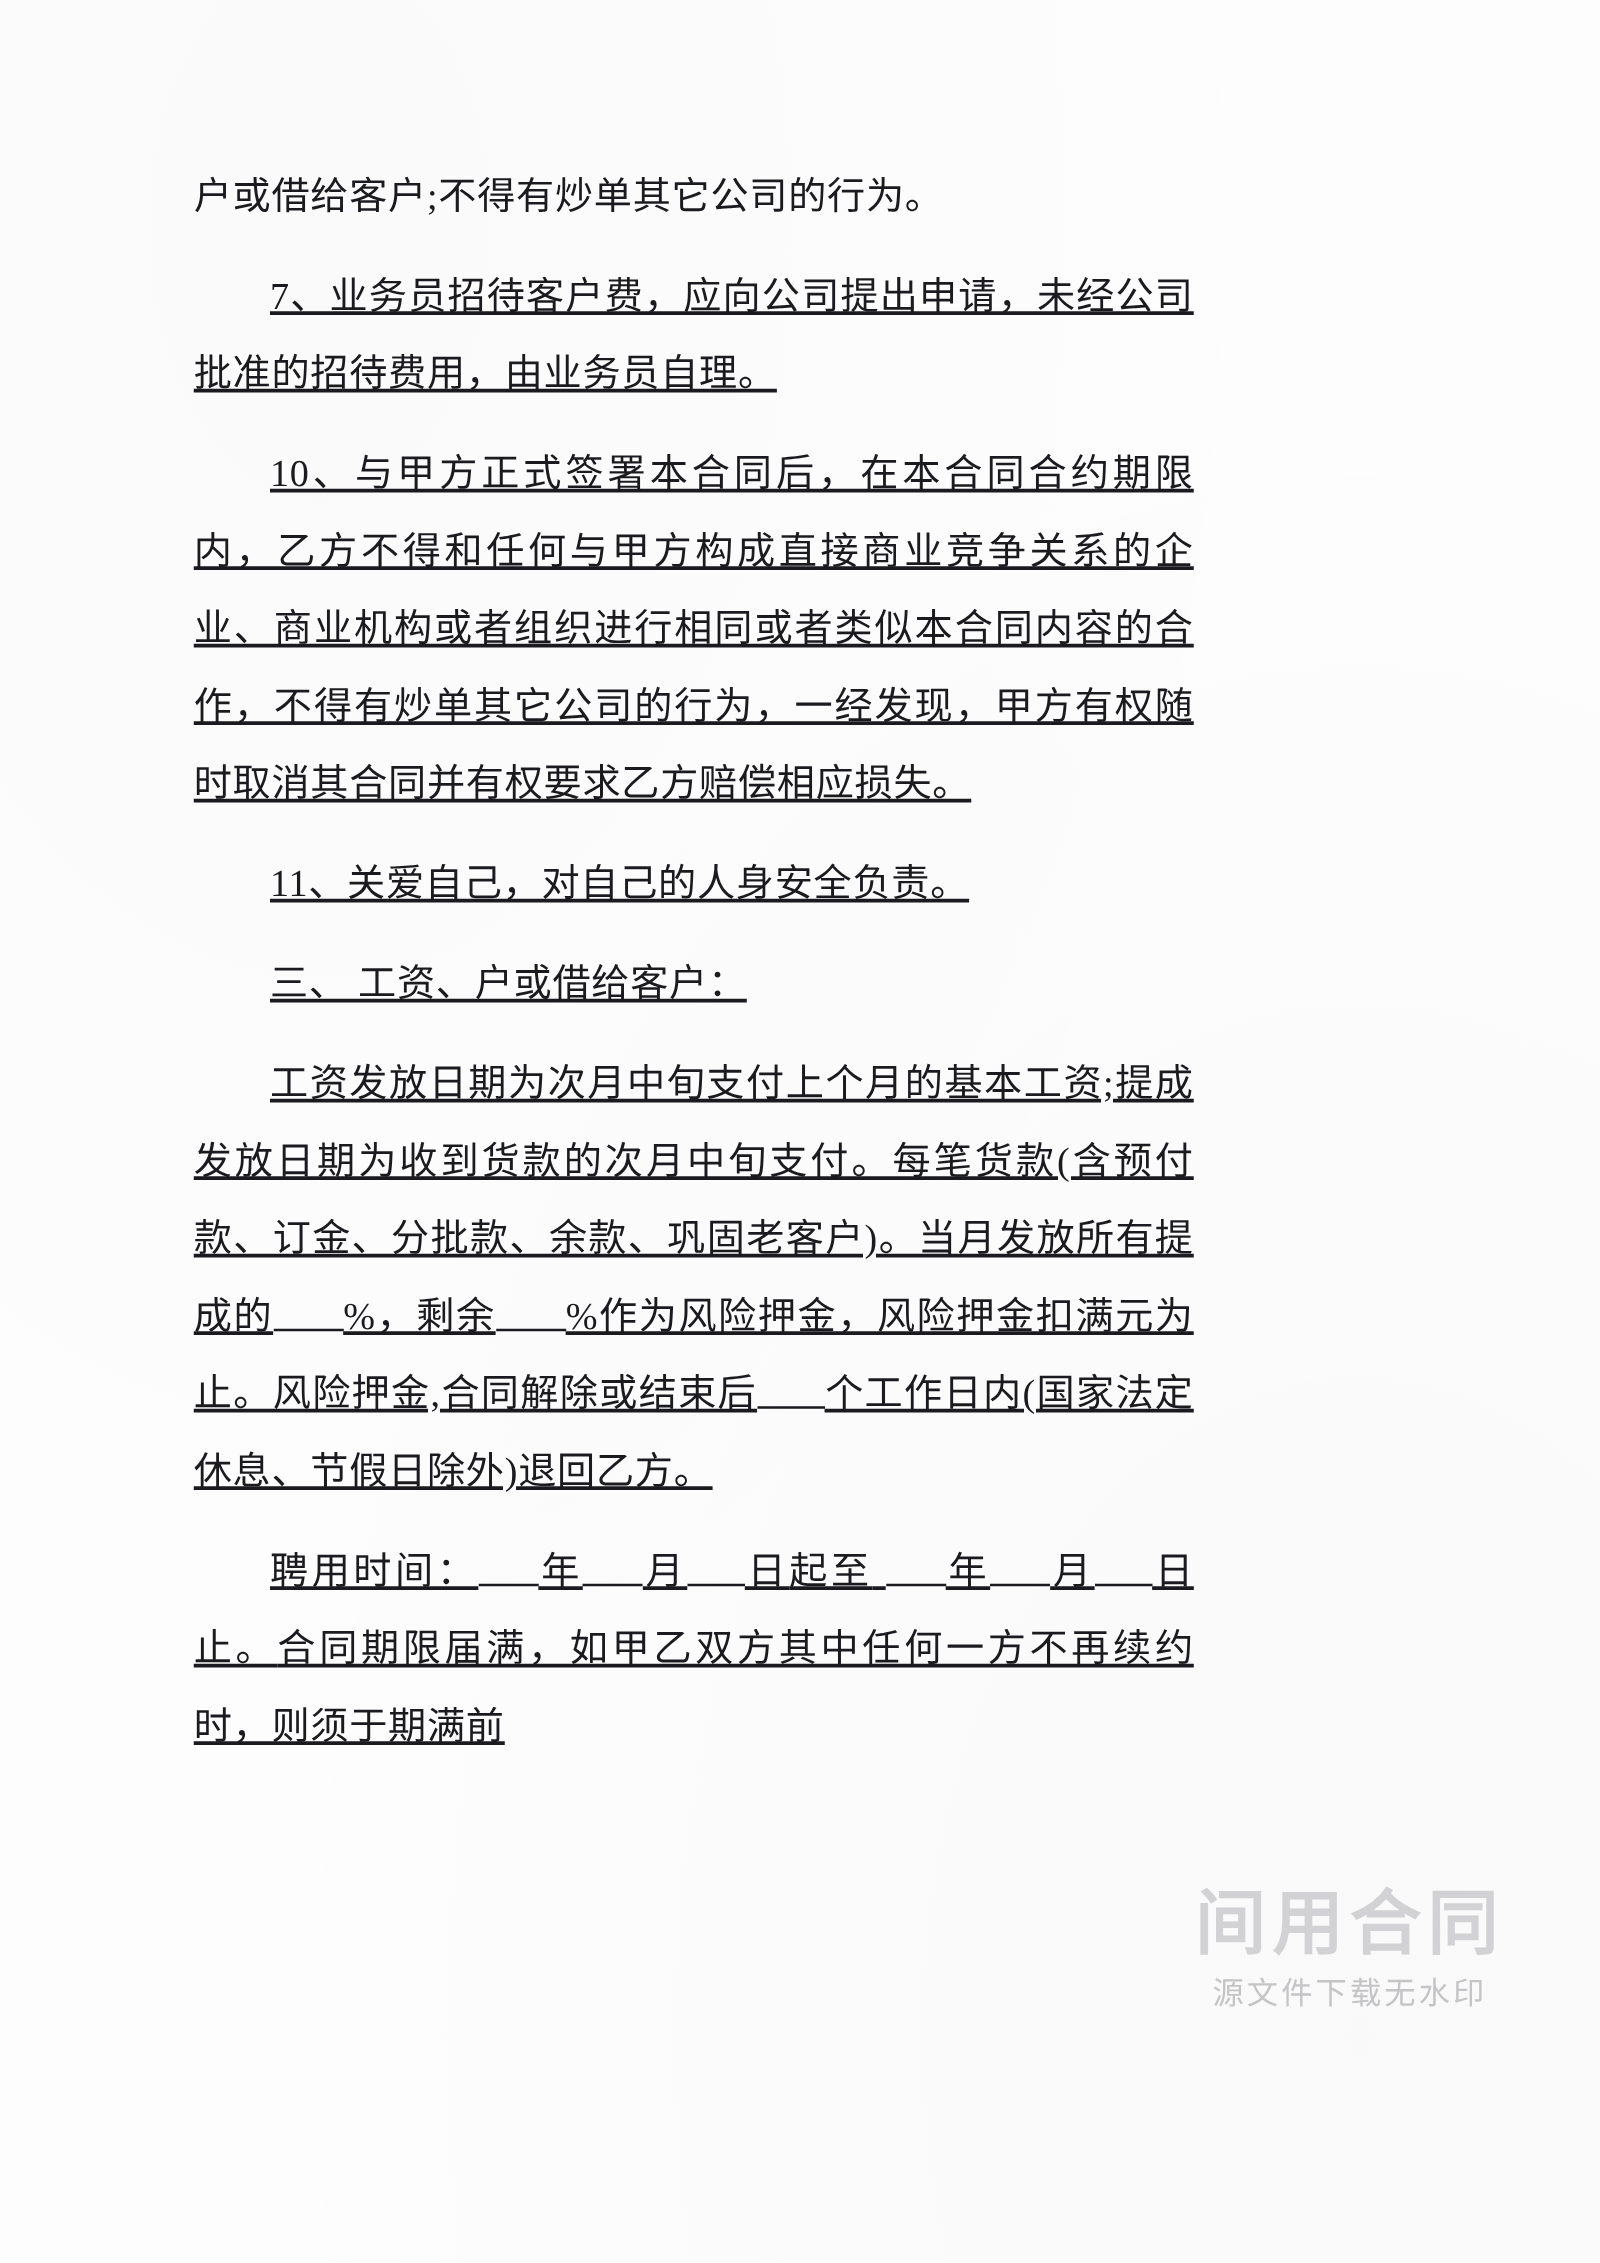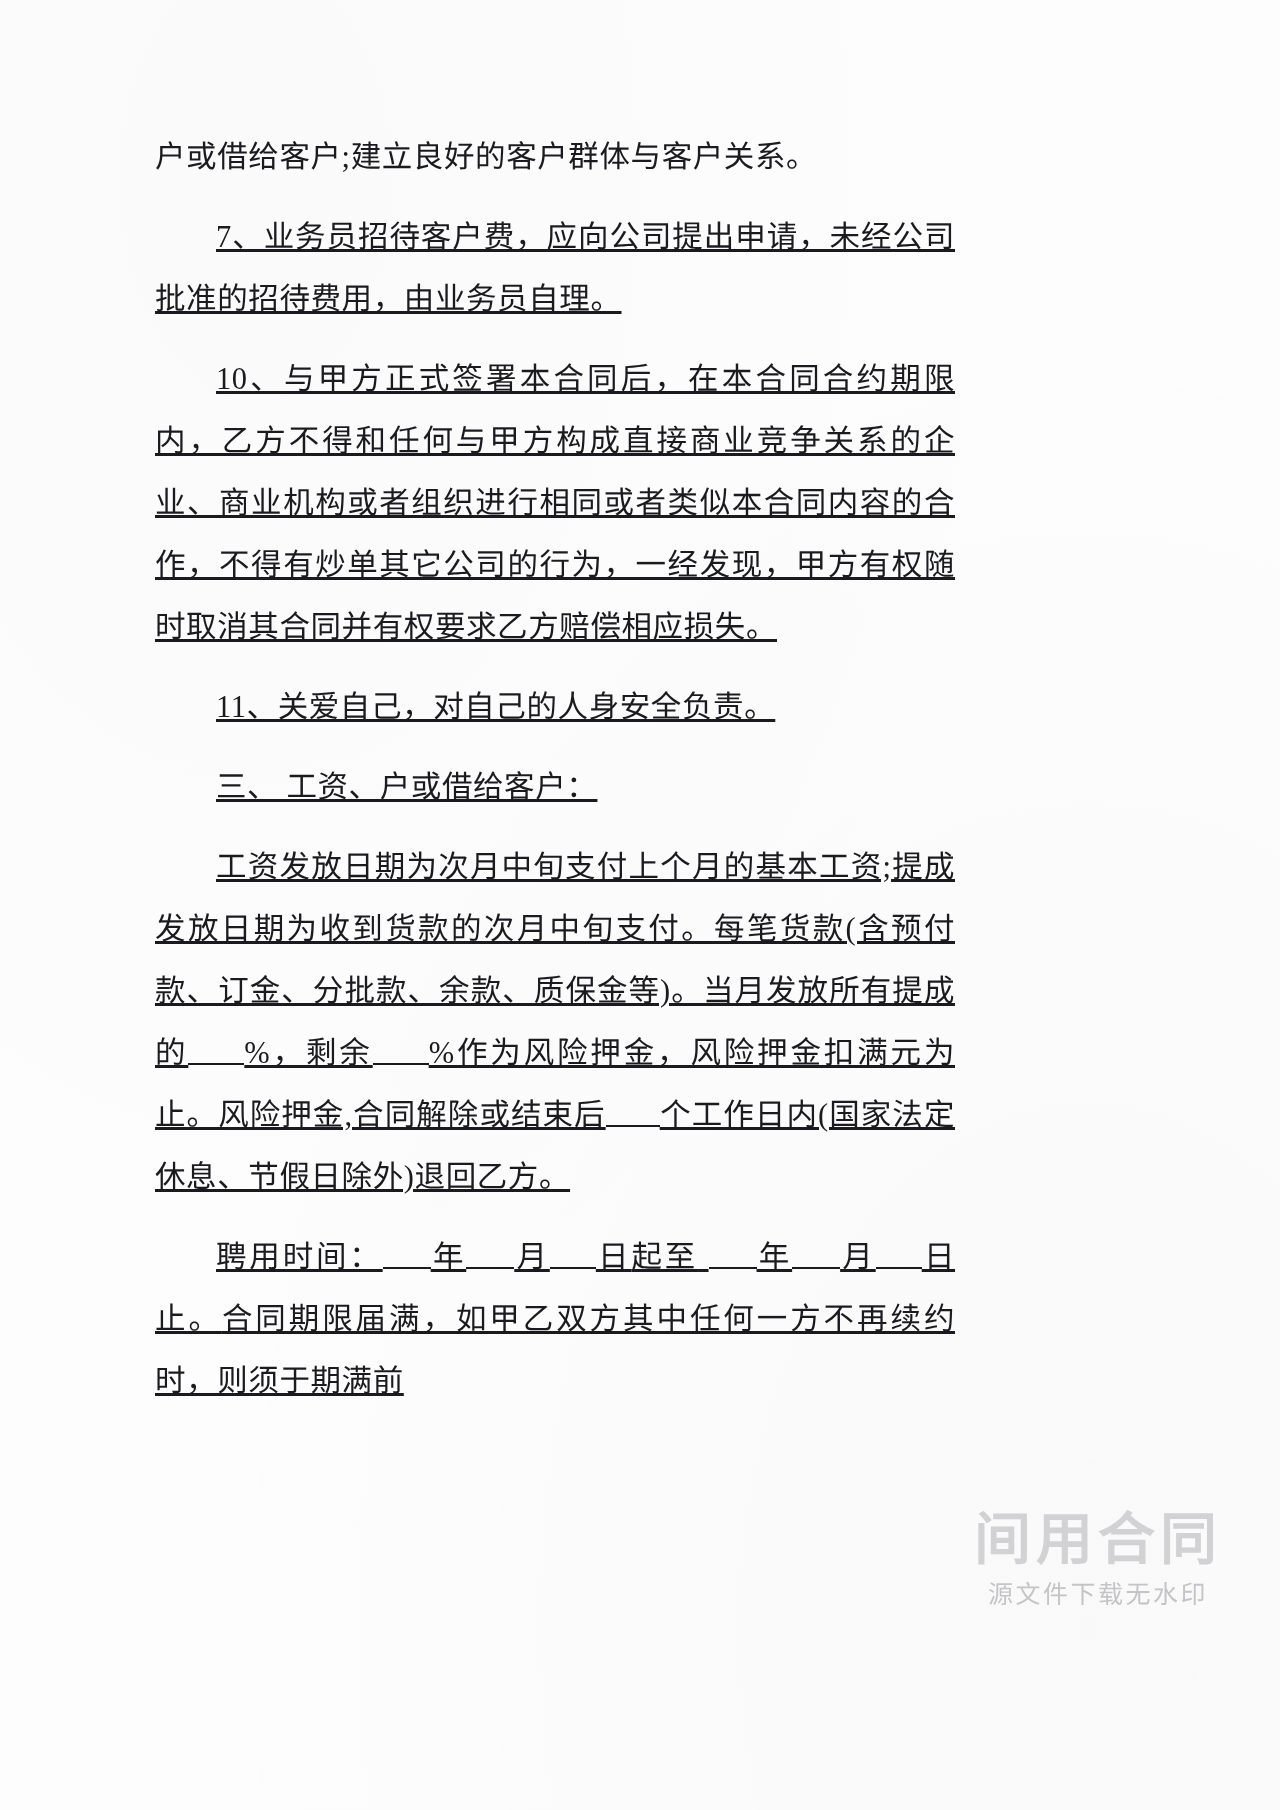--- a/index.html
+++ b/index.html
@@ -68,21 +68,21 @@
     vertical-align: -2px;
   }
   .blank.w-pct   { width: 56px; }
   .blank.w-num   { width: 54px; }
   .blank.w-date  { width: 48px; }
   .blank.w-date2 { width: 46px; }
 
   
   .watermark {
     position: absolute;
-    right: 58px;
+    right: 76px;
     bottom: 200px;
     z-index: 3;
     text-align: center;
     pointer-events: none;
     user-select: none;
   }
   .watermark-main {
     font-family: "DejaVu Sans", "Liberation Sans", sans-serif;
     font-size: 57px;
     font-weight: 700;
@@ -101,33 +101,33 @@
     white-space: nowrap;
   }
 </style>
 </head>
 <body>
 
 <div class="page">
 
   <div class="doc-body">
 
-    <p class="para">户或借给客户;建立良好的客户群体与客户关系。</p>
+    <p class="para">户或借给客户;不得有炒单其它公司的行为。</p>
 
     <p class="para indent">7、业务员招待客户费，应向公司提出申请，未经公司批准的招待费用，由业务员自理。</p>
 
 
 
     <p class="para indent">10、与甲方正式签署本合同后，在本合同合约期限内，乙方不得和任何与甲方构成直接商业竞争关系的企业、商业机构或者组织进行相同或者类似本合同内容的合作，不得有炒单其它公司的行为，一经发现，甲方有权随时取消其合同并有权要求乙方赔偿相应损失。</p>
 
     <p class="para indent">11、关爱自己，对自己的人身安全负责。</p>
 
     <p class="para indent">三、 工资、户或借给客户：</p>
 
-    <p class="para indent"><span>工资发放日期为次月中旬支付上个月的基本工资;提成发放日期为收到货款的次月中旬支付。每笔货款(含预付款、订金、分批款、余款、质保金等)。当月发放所有提成的</span><span class="blank w-pct"></span><span>%，剩余</span><span class="blank w-pct"></span><span>%作为风险押金，风险押金扣满元为止。风险押金,合同解除或结束后</span><span class="blank w-num"></span><span>个工作日内(国家法定休息、节假日除外)退回乙方。</span></p>
+    <p class="para indent"><span>工资发放日期为次月中旬支付上个月的基本工资;提成发放日期为收到货款的次月中旬支付。每笔货款(含预付款、订金、分批款、余款、巩固老客户)。当月发放所有提成的</span><span class="blank w-pct"></span><span>%，剩余</span><span class="blank w-pct"></span><span>%作为风险押金，风险押金扣满元为止。风险押金,合同解除或结束后</span><span class="blank w-num"></span><span>个工作日内(国家法定休息、节假日除外)退回乙方。</span></p>
 
 
     <p class="para indent"><span>聘用时间：</span><span class="blank w-date"></span><span>年</span><span class="blank w-date"></span><span>月</span><span class="blank w-date2"></span><span>日</span><span>起至</span>&nbsp;<span class="blank w-date"></span><span>年</span><span class="blank w-date"></span><span>月</span><span class="blank w-date2"></span><span>日</span><span>止。</span><span>合同期限届满，如甲乙双方其中任何一方不再续约时，则须于期满前</span></p>
 
   </div>
 
   <div class="watermark">
     <div class="watermark-main">间用合同</div>
     <div class="watermark-sub">源文件下载无水印</div>
   </div>

